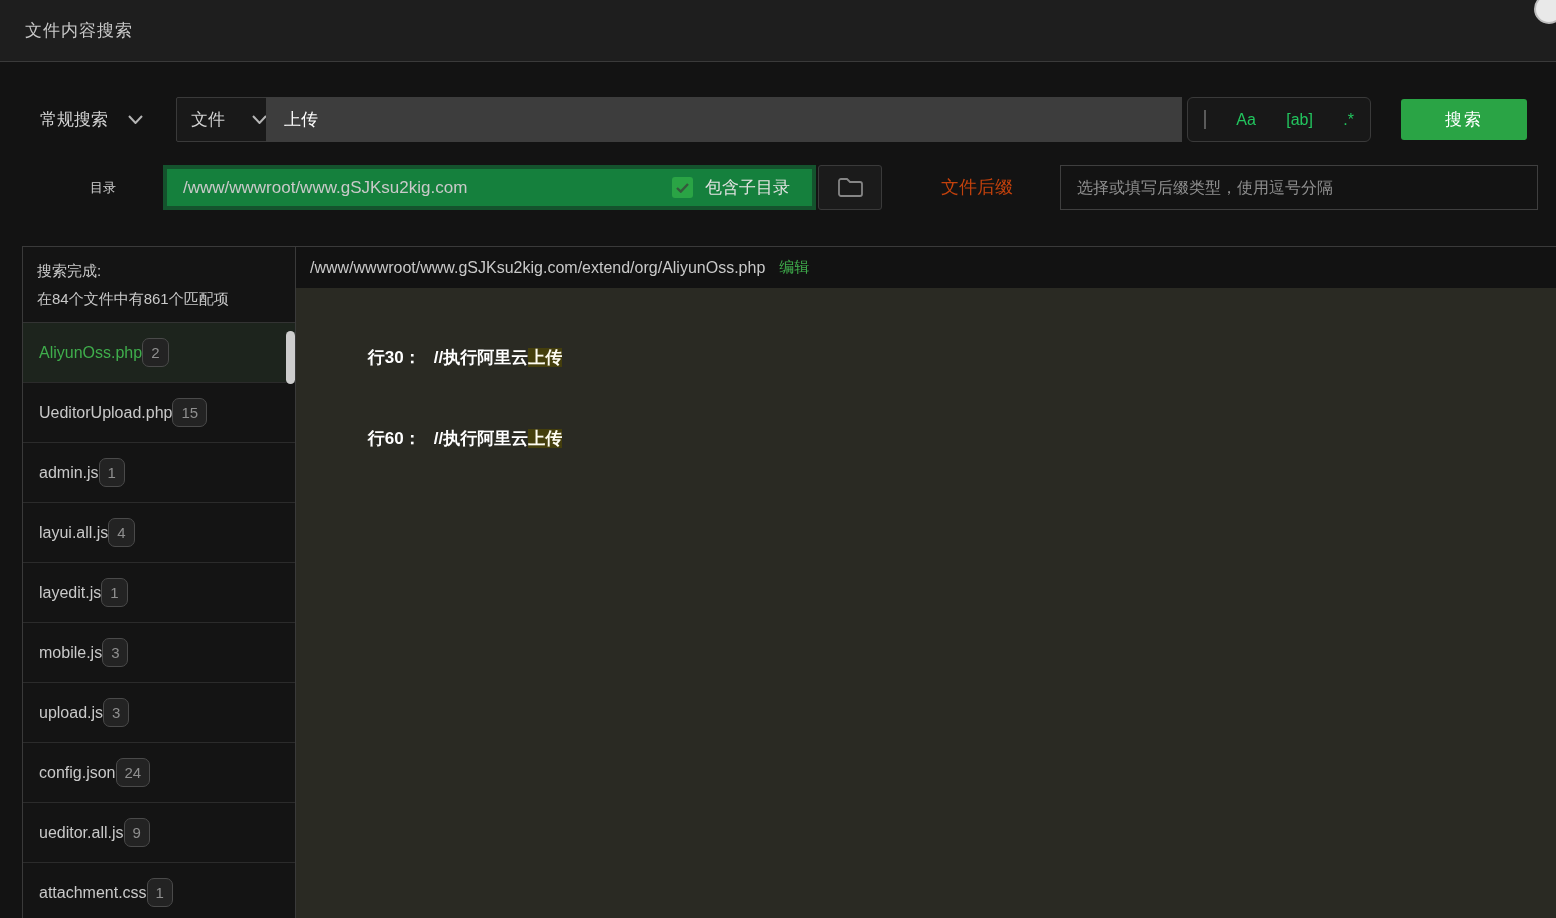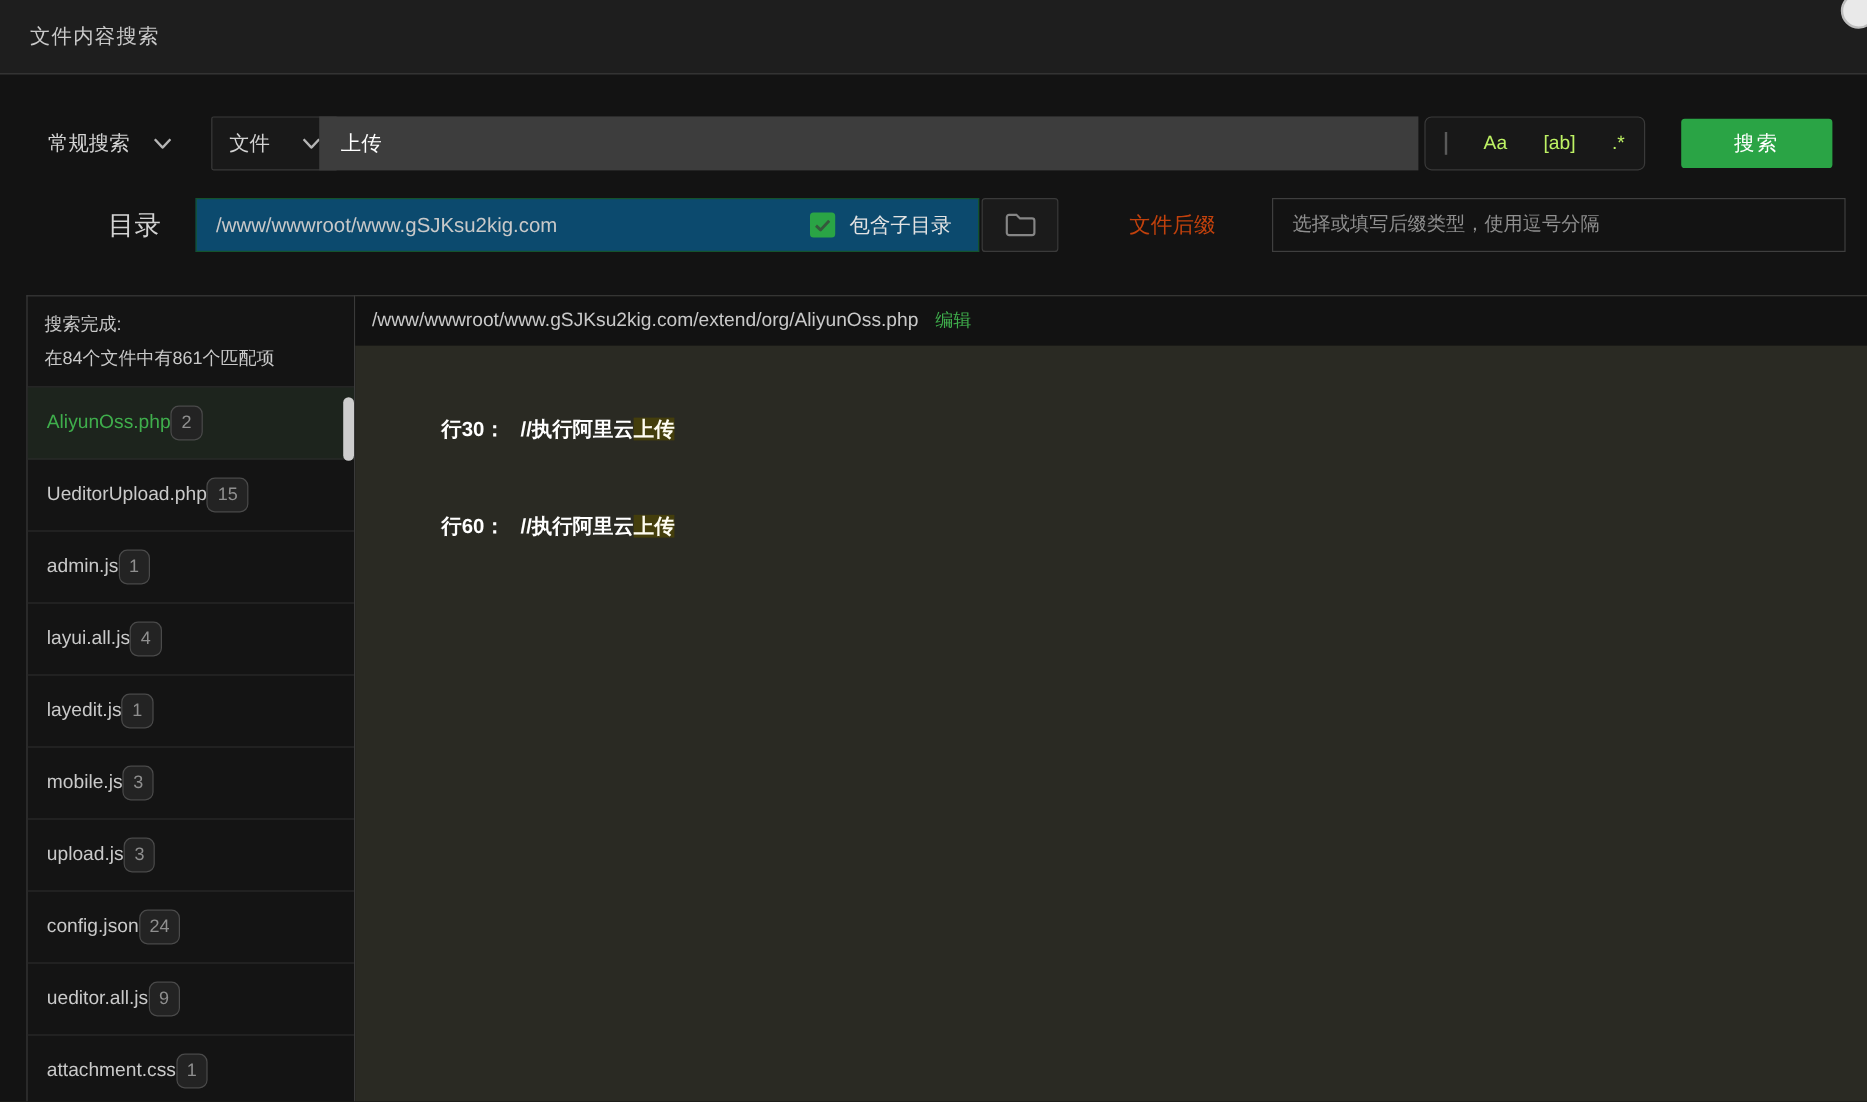--- a/index.html
+++ b/index.html
@@ -47,35 +47,35 @@
     background: #3d3d3d; border: none; outline: none;
     color: #ffffff; font-size: 17px; padding: 0 18px;
     font-family: inherit;
   }
   .options-box {
     position: absolute; left: 1187px; top: 0; width: 184px; height: 45px;
     background: #181818; border: 1px solid #3a3a3a; border-radius: 6px;
     display: flex; align-items: center; justify-content: space-between;
     padding: 0 16px;
   }
-  .options-box .opt { font-size: 16px; color: #bef264; cursor: pointer; }
+  .options-box .opt { font-size: 16px; color: #22c55e; cursor: pointer; }
   .options-box .vdiv { width: 2px; height: 19px; background: #5a5a5a; }
   .search-btn {
     position: absolute; left: 1401px; top: 2px; width: 126px; height: 41px;
     background: var(--accent-green, #2aa445); border: none; border-radius: 3px;
     color: #ffffff; font-size: 17px; cursor: pointer;
     font-family: inherit; letter-spacing: 2px;
   }
 
   
   .row2 { position: absolute; top: 165px; left: 0; right: 0; height: 45px; }
-  .dir-label { position: absolute; left: 90px; line-height: 45px; font-size: 22px; color: #d2d2d2; }
+  .dir-label { position: absolute; left: 90px; line-height: 45px; font-size: 13px; color: #d2d2d2; }
   .dir-field {
     position: absolute; left: 163px; top: 0; width: 653px; height: 45px;
-    background: #0c4a6e; border: 1px solid #14532d;
+    background: #15803d; border: 4px solid #14532d;
     display: flex; align-items: center;
   }
   .dir-input {
     flex: 1; height: 100%; background: transparent; border: none; outline: none;
     color: #c9c9c9; font-size: 17px; padding: 0 16px; font-family: inherit;
   }
   .subdir { display: flex; align-items: center; gap: 12px; margin-right: 22px; cursor: pointer; }
   .checkbox {
     width: 21px; height: 21px; border-radius: 3px;
     background: var(--accent-green, #2aa445);

